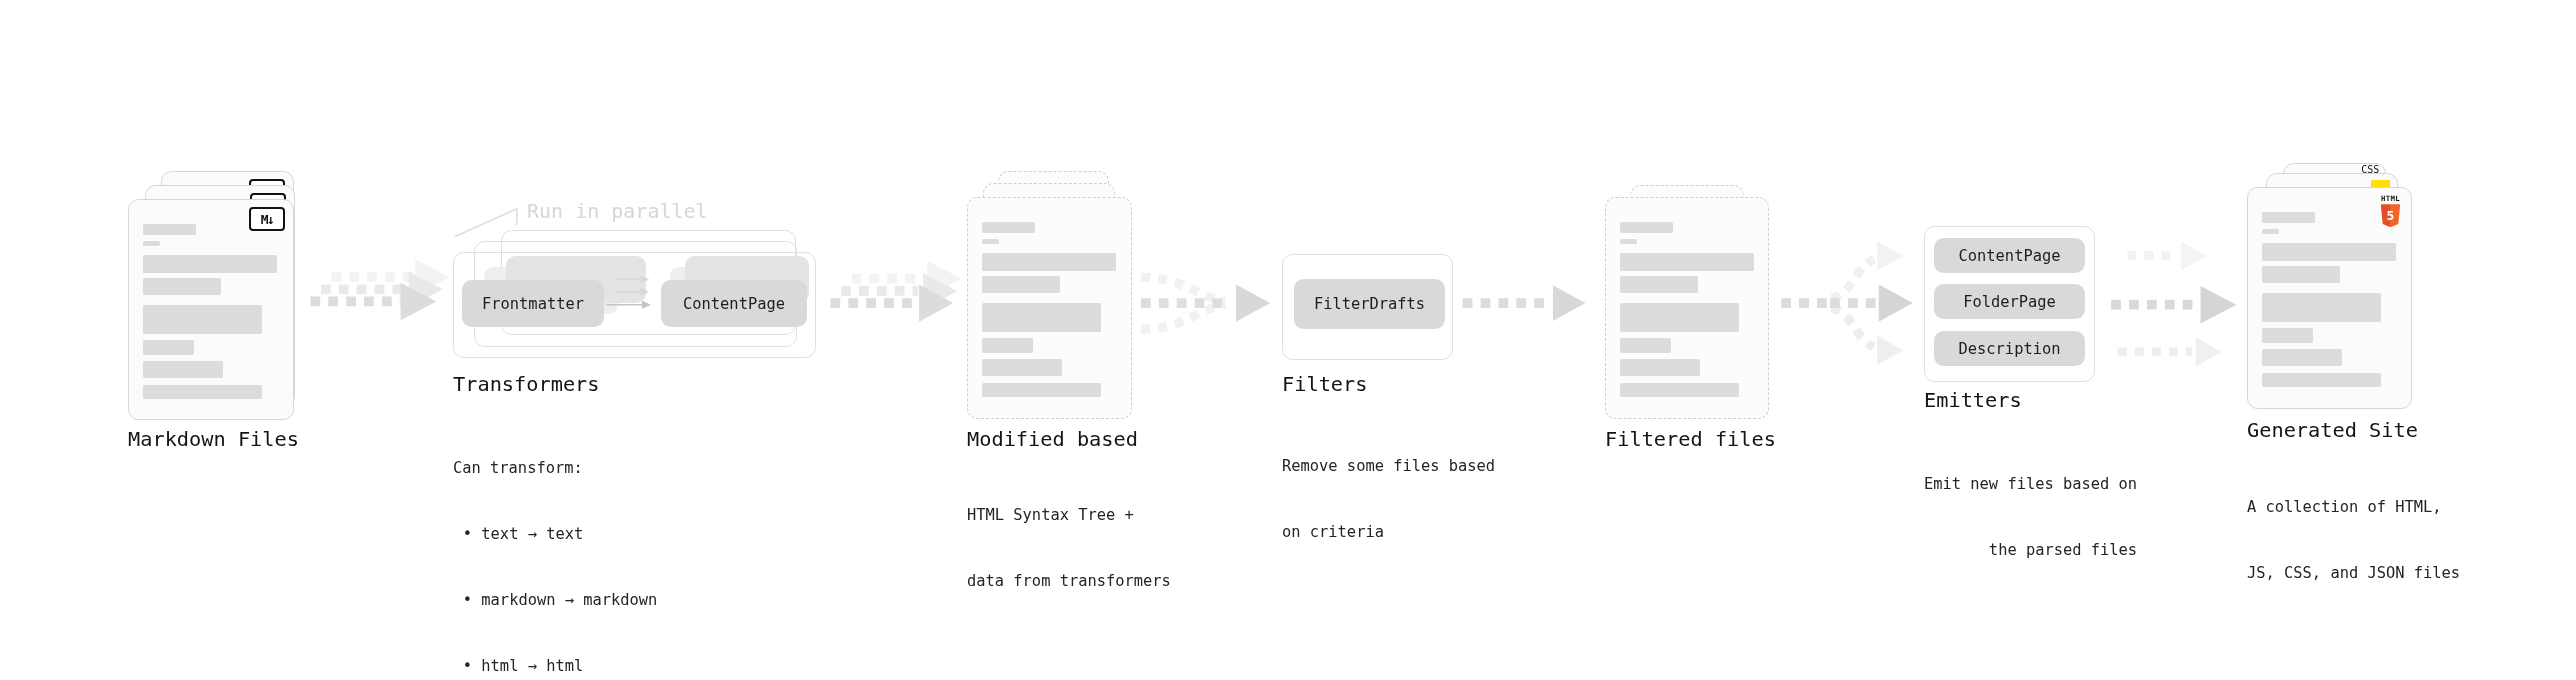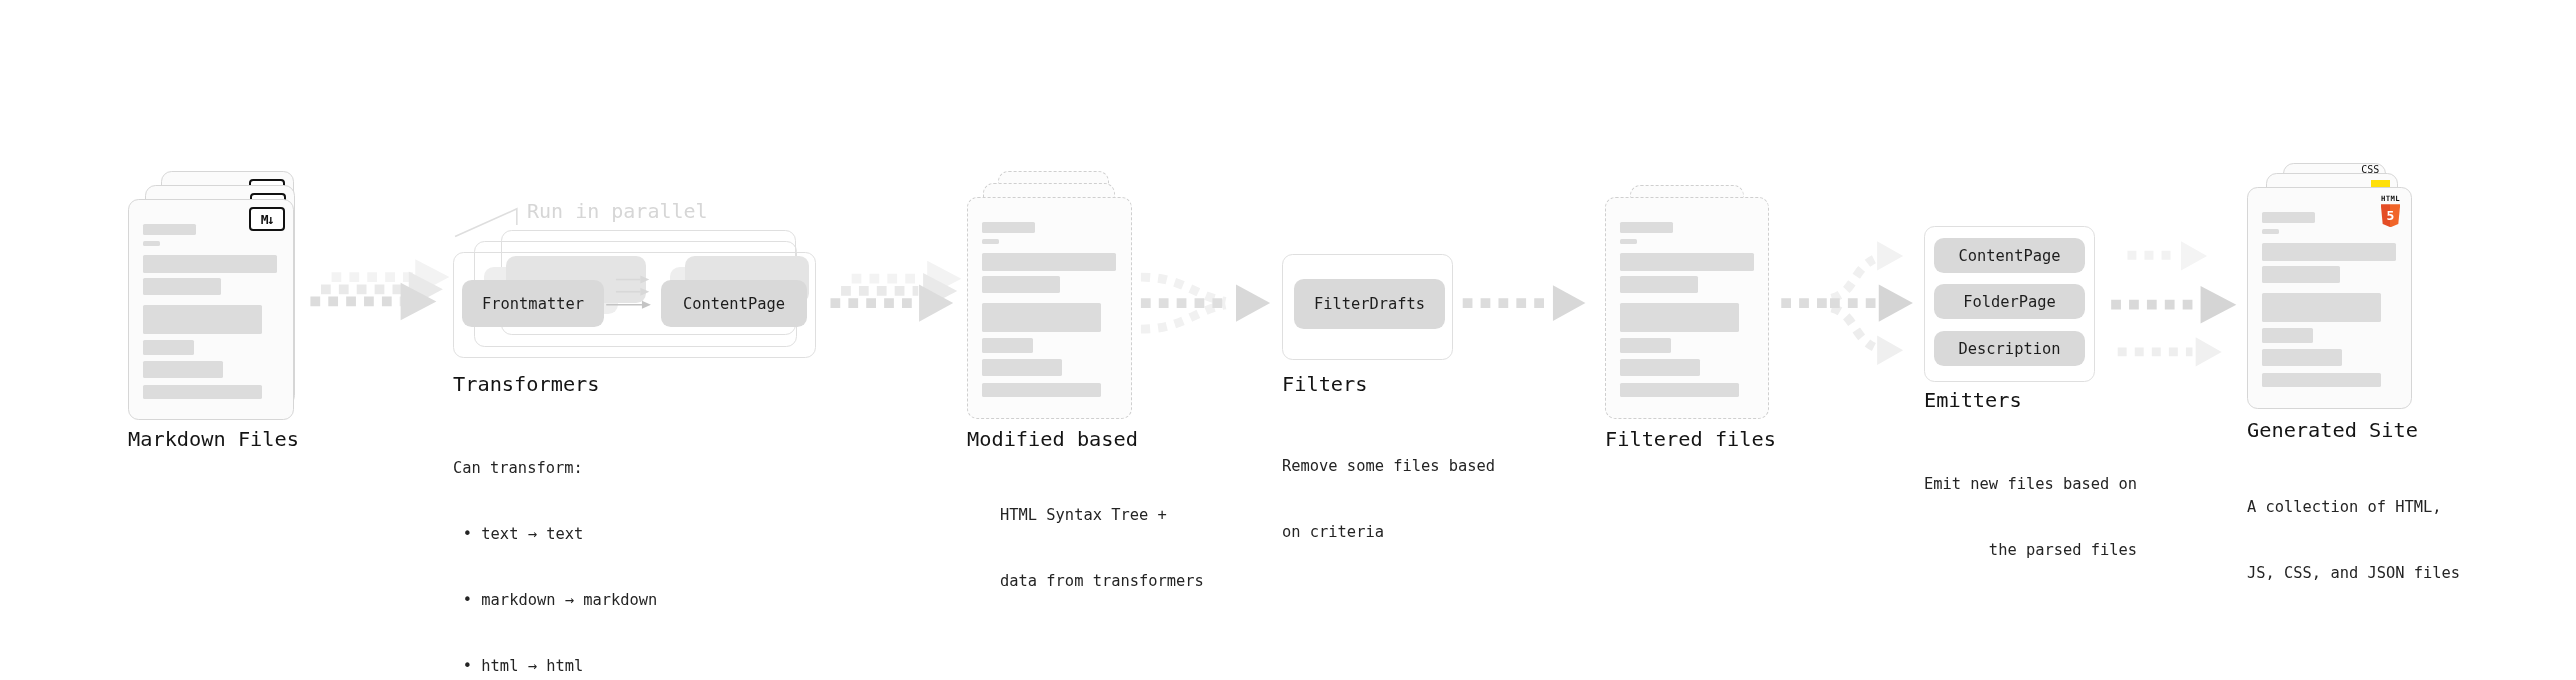--- a/index.html
+++ b/index.html
@@ -106,21 +106,21 @@
           <div class="bar" style="left: 0px; top: 16.3px; width: 17px; height: 4.9px;"></div>
           <div class="bar" style="left: 0px; top: 31px; width: 134px; height: 18px;"></div>
           <div class="bar" style="left: 0px; top: 54px; width: 78px; height: 17px;"></div>
           <div class="bar" style="left: 0px; top: 81px; width: 119px; height: 28.4px;"></div>
           <div class="bar" style="left: 0px; top: 116px; width: 51px; height: 14.6px;"></div>
           <div class="bar" style="left: 0px; top: 137px; width: 80px; height: 17px;"></div>
           <div class="bar" style="left: 0px; top: 161px; width: 119px; height: 14px;"></div>
         </div>
     </div>
     <div class="label" style="left:967px;top:427px;">Modified based</div>
-    <div class="body-text" style="left:967px;top:460px;margin-left:33px;">
+    <div class="body-text" style="left:967px;top:460px;">
       <div>HTML Syntax Tree +</div>
       <div>data from transformers</div>
     </div>
   </div>
 
   
   <div class="grp">
     <div class="abs outline-box" style="left:1282px;top:254px;width:171px;height:106px;"></div>
     <div class="abs pill" style="left:1294px;top:279px;width:151px;height:50px;">FilterDrafts</div>
     <div class="label" style="left:1282px;top:372px;">Filters</div>

